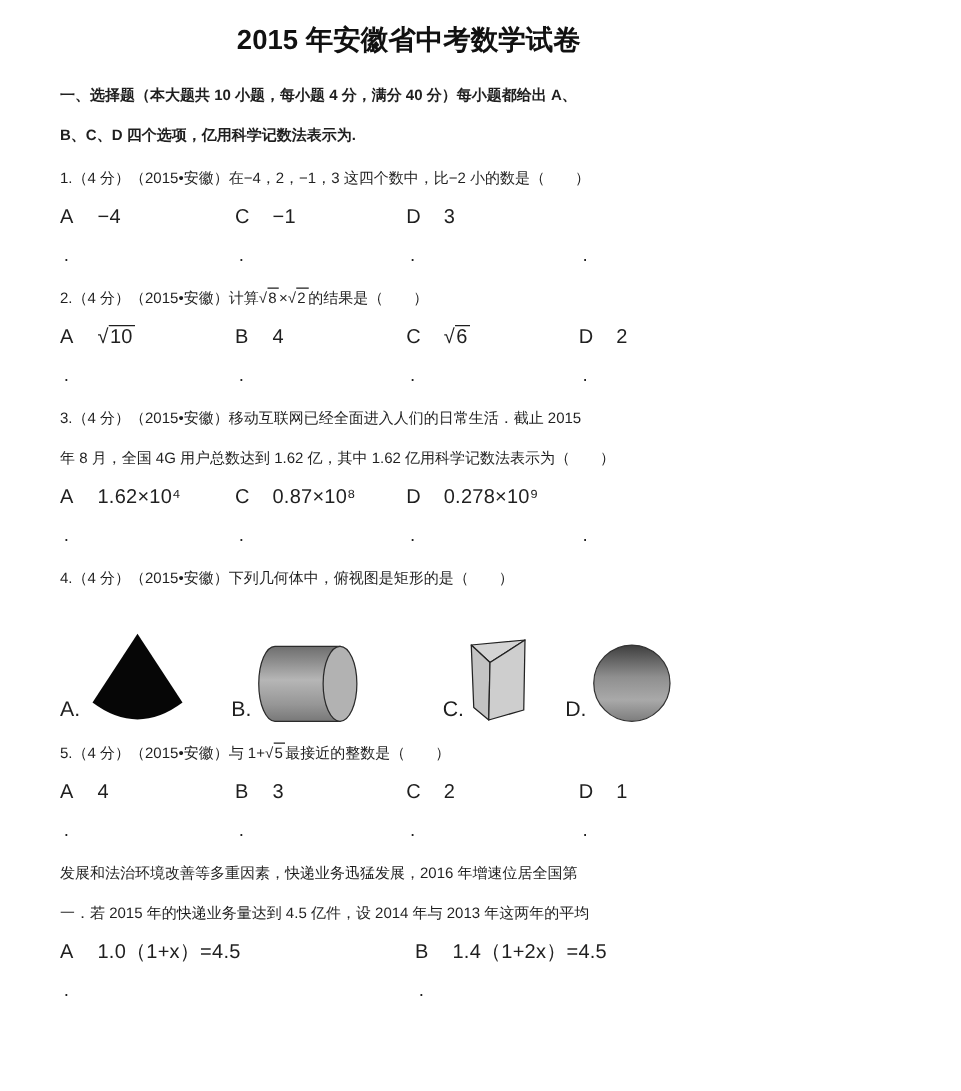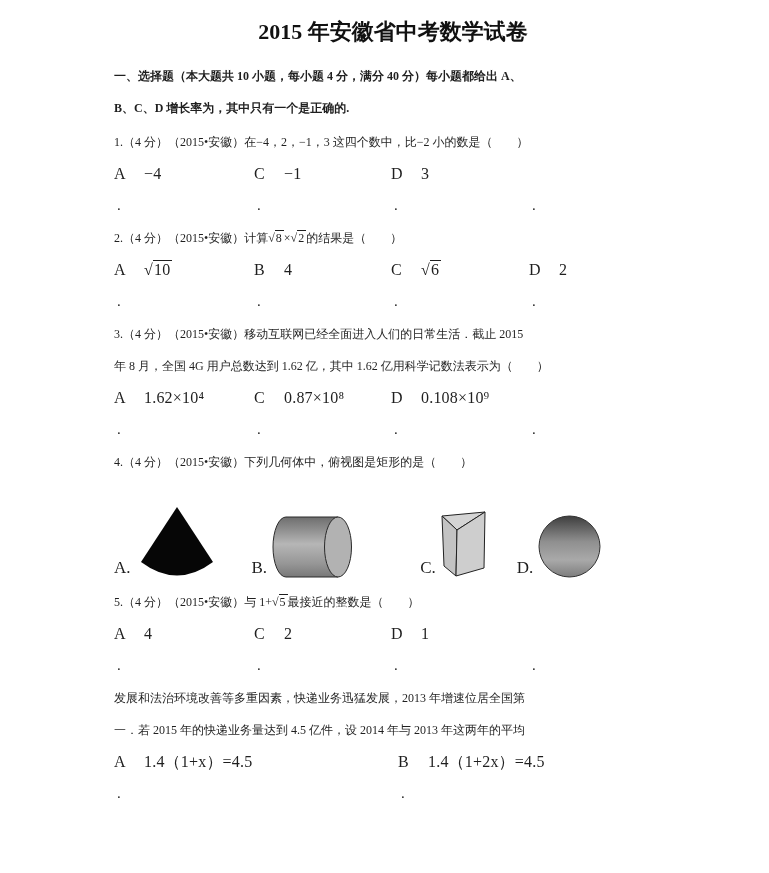--- a/index.html
+++ b/index.html
@@ -1,20 +1,20 @@
 <!DOCTYPE html>
 <html><head>
 <meta charset="utf-8">
 <style>
   html,body{margin:0;padding:0;background:#ffffff;}
   .page{
     width:769px;height:873px;background:#ffffff;overflow:hidden;
-    font-family:Liberation Serif, serif;
+    font-family:Liberation Sans, sans-serif;
     color:#1f1f1f;position:relative;box-sizing:border-box;
-    padding:16px 0 0 114px;
+    padding:16px 0 0 48px;
   }
   .content{width:558px;}
   .title{
     font-size:22px;font-weight:bold;text-align:center;
     line-height:32px;margin-bottom:12px;color:#111;
   }
   .intro .row{font-weight:bold;}
   .row{font-size:12px;line-height:32px;white-space:nowrap;}
   .q{margin-top:2px;}
   .opts{
@@ -40,21 +40,21 @@
 </head>
 <body>
 
 <div class="page">
   <div class="content">
 
     <div class="title">2015 年安徽省中考数学试卷</div>
 
     <div class="intro">
       <div class="row">一、选择题（本大题共 10 小题，每小题 4 分，满分 40 分）每小题都给出 A、</div>
-      <div class="row">B、C、D 增长率为，其中只有一个是正确的.</div>
+      <div class="row">B、C、D 四个选项，亿用科学记数法表示为.</div>
     </div>
 
     <div class="q">
       <div class="row">1.（4 分）（2015•安徽）在−4，2，−1，3 这四个数中，比−2 小的数是（　　）</div>
       <div class="opts">
         <div><span class="olabel">A</span><span class="oval">−4</span></div>
         <div><span class="olabel">C</span><span class="oval">−1</span></div>
         <div><span class="olabel">D</span><span class="oval">3</span></div>
       </div>
       <div class="opts dots">
@@ -80,21 +80,21 @@
         <span class="dcell">.</span>
       </div>
     </div>
 
     <div class="q">
       <div class="row">3.（4 分）（2015•安徽）移动互联网已经全面进入人们的日常生活．截止 2015</div>
       <div class="row">年 8 月，全国 4G 用户总数达到 1.62 亿，其中 1.62 亿用科学记数法表示为（　　）</div>
       <div class="opts">
         <div><span class="olabel">A</span><span class="oval">1.62×10⁴</span></div>
         <div><span class="olabel">C</span><span class="oval">0.87×10⁸</span></div>
-        <div><span class="olabel">D</span><span class="oval">0.108×10⁹</span></div>
+        <div><span class="olabel">D</span><span class="oval">0.278×10⁹</span></div>
       </div>
       <div class="opts dots">
         <span class="dcell">.</span>
         <span class="dcell">.</span>
         <span class="dcell">.</span>
         <span class="dcell">.</span>
       </div>
     </div>
 
     <div class="q">
@@ -141,36 +141,37 @@
           <circle cx="31.5" cy="31.5" r="30.5" fill="url(#g-sph)" stroke="#333" stroke-width="1"></circle>
         </svg>
 
       </div>
     </div>
 
     <div class="q">
       <div class="row">5.（4 分）（2015•安徽）与 1+<span class="sqrt">√<span class="rad">5</span></span>最接近的整数是（　　）</div>
       <div class="opts">
         <div><span class="olabel">A</span><span class="oval">4</span></div>
+        <div><span class="olabel">B</span><span class="oval">3</span></div>
         <div><span class="olabel">C</span><span class="oval">2</span></div>
         <div><span class="olabel">D</span><span class="oval">1</span></div>
       </div>
       <div class="opts dots">
         <span class="dcell">.</span>
         <span class="dcell">.</span>
         <span class="dcell">.</span>
         <span class="dcell">.</span>
       </div>
     </div>
 
     <div class="q">
-      <div class="row">发展和法治环境改善等多重因素，快递业务迅猛发展，2013 年增速位居全国第</div>
+      <div class="row">发展和法治环境改善等多重因素，快递业务迅猛发展，2016 年增速位居全国第</div>
       <div class="row">一．若 2015 年的快递业务量达到 4.5 亿件，设 2014 年与 2013 年这两年的平均</div>
       <div class="opts two">
-        <div><span class="olabel">A</span><span class="oval">1.4（1+x）=4.5</span></div>
+        <div><span class="olabel">A</span><span class="oval">1.0（1+x）=4.5</span></div>
         <div><span class="olabel">B</span><span class="oval">1.4（1+2x）=4.5</span></div>
       </div>
       <div class="opts two dots">
         <span class="dcell">.</span>
         <span class="dcell">.</span>
       </div>
     </div>
 
   </div>
 </div>

